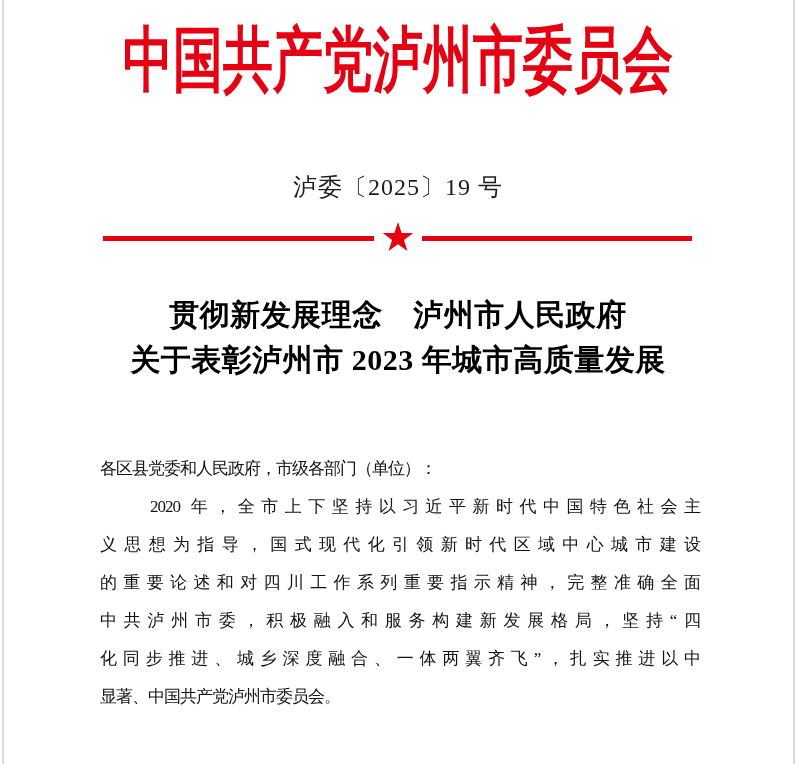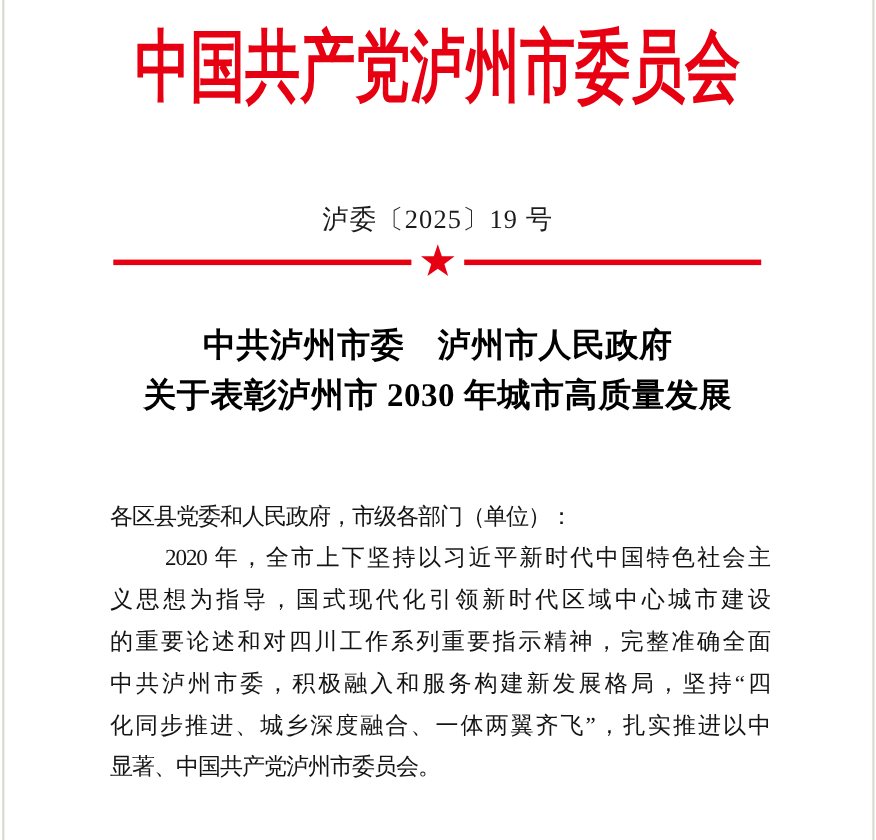--- a/index.html
+++ b/index.html
@@ -29,21 +29,21 @@
     font-weight: bold;
     color: var(--red);
     transform: scaleY(1.42);
     transform-origin: 50% 0;
     white-space: nowrap;
     letter-spacing: 0px;
   }
 
   
   .doc-number {
-    position: absolute; top: 183px; left: 0; width: 100%;
+    position: absolute; top: 171px; left: 0; width: 100%;
     text-align: center;
     font-size: 24px; color: #1c1c1c;
     letter-spacing: 1px;
   }
 
   
   .divider {
     position: absolute; top: 221px; left: 103px; width: 589px; height: 34px;
     display: flex; align-items: center;
   }
@@ -55,21 +55,21 @@
     position: absolute; top: 292px; left: 0; width: 100%;
     text-align: center;
     font-weight: bold; color: #000;
     font-size: 30px; line-height: 45px;
     letter-spacing: 0.5px;
   }
 
   
   .body-text {
     position: absolute; top: 450px; left: 100px; width: 600px;
-    font-size: 21px; line-height: 38px; color: var(--ink);
+    font-size: 17px; line-height: 38px; color: var(--ink);
     letter-spacing: -1px;
   }
   .body-text .line { white-space: nowrap; }
   .body-text .just { text-align: justify; text-align-last: justify; white-space: normal; }
   .body-text .indent { text-indent: 50px; }
 </style>
 </head>
 <body>
 
 <div class="page">
@@ -85,22 +85,22 @@
 
   <div class="divider">
     <div class="seg"></div>
     <svg class="star" viewBox="-18 -18 36 36" aria-hidden="true">
       <polygon fill="#e60012" points="0,-17 3.9,-5.36 16.17,-5.25 6.31,2.05 9.99,13.75 0,6.63 -9.99,13.75 -6.31,2.05 -16.17,-5.25 -3.9,-5.36"></polygon>
     </svg>
     <div class="seg"></div>
   </div>
 
   <div class="doc-title">
-    <div>中共泸州市委　泸州市人民政府</div>
-    <div>关于表彰泸州市 2030 年城市高质量发展</div>
+    <div>贯彻新发展理念　泸州市人民政府</div>
+    <div>关于表彰泸州市 2023 年城市高质量发展</div>
   </div>
 
   <div class="body-text">
     <div class="line">各区县党委和人民政府，市级各部门（单位）：</div>
     <div class="line just indent">2020 年，全市上下坚持以习近平新时代中国特色社会主</div>
     <div class="line just">义思想为指导，国式现代化引领新时代区域中心城市建设</div>
     <div class="line just">的重要论述和对四川工作系列重要指示精神，完整准确全面</div>
     <div class="line just">中共泸州市委，积极融入和服务构建新发展格局，坚持“四</div>
     <div class="line just">化同步推进、城乡深度融合、一体两翼齐飞”，扎实推进以中</div>
     <div class="line">显著、中国共产党泸州市委员会。</div>

